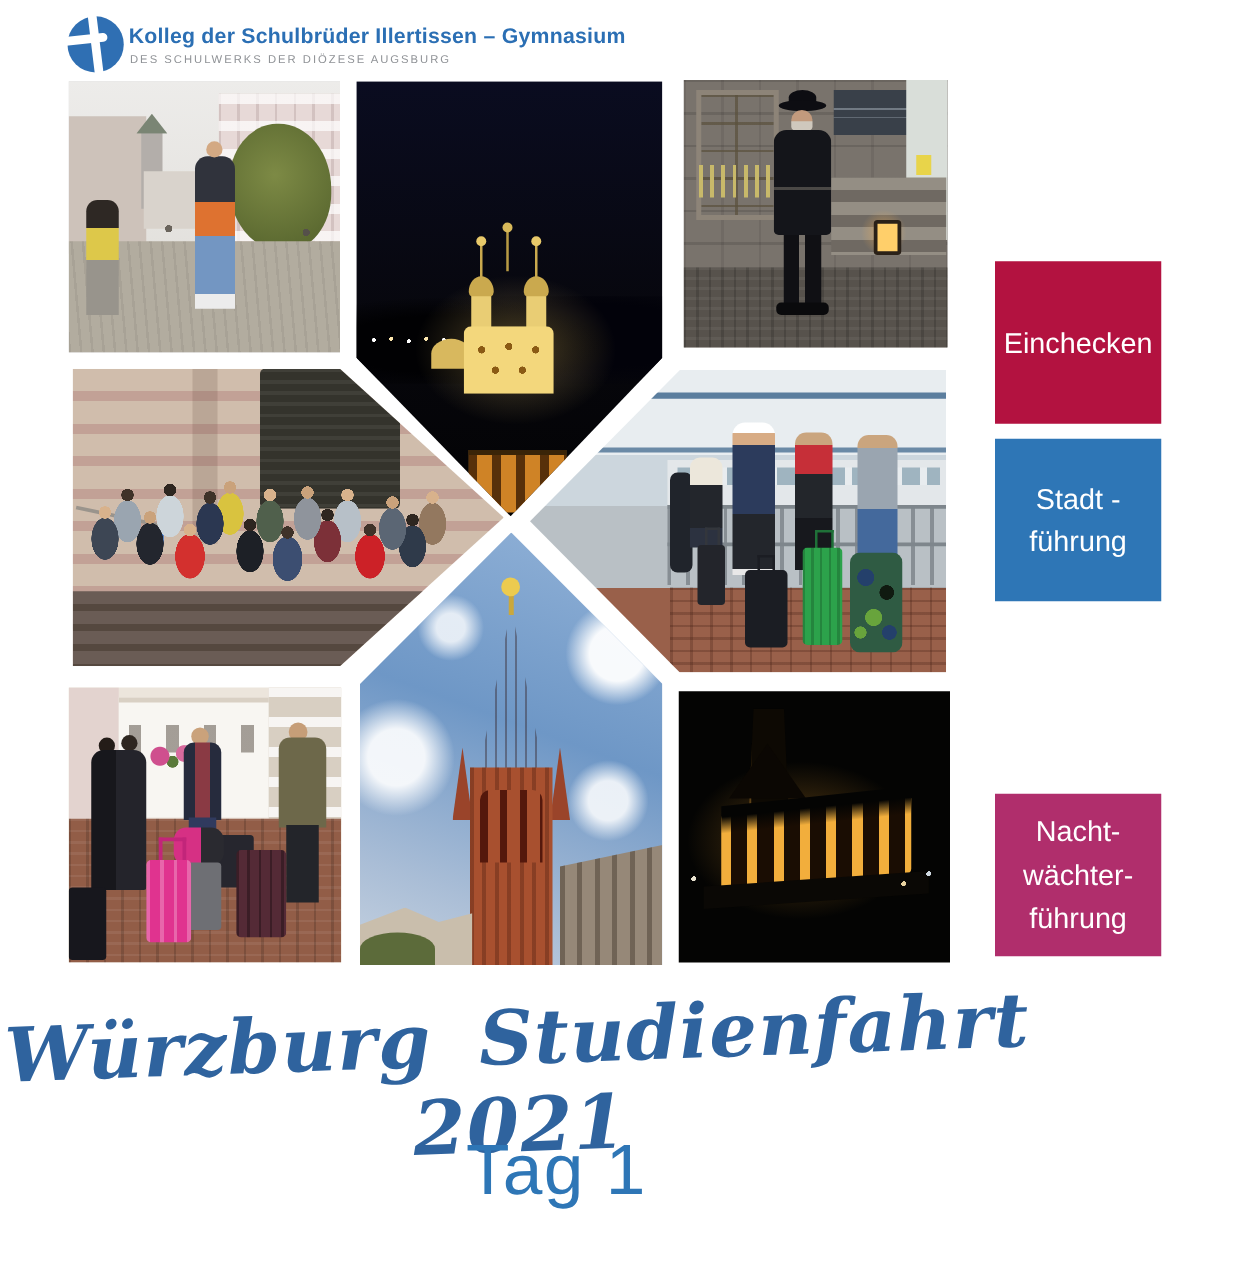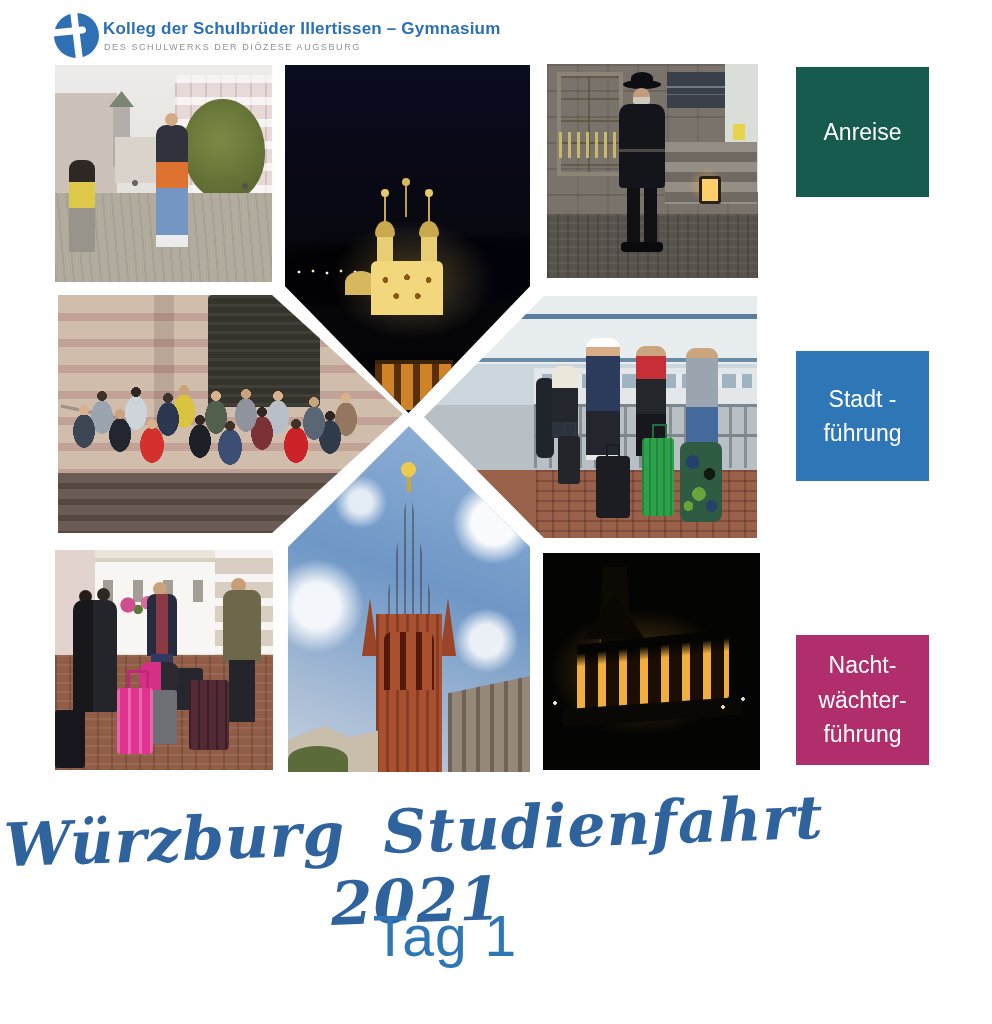--- a/index.html
+++ b/index.html
@@ -254,21 +254,21 @@
     <div class="abs" style="left:40px;top:42px;width:62px;height:44px;background:#0b0703;clip-path:polygon(50% 0,100% 100%,0 100%);"></div>
     <div class="abs" style="left:34px;top:90px;width:152px;height:64px;border-radius:4px;transform:skewY(-6deg);background:repeating-linear-gradient(90deg,#f2ae3c 0 8px,#1a0d03 8px 21px);"></div>
     <div class="abs" style="left:34px;top:84px;width:152px;height:22px;transform:skewY(-6deg);background:linear-gradient(180deg,#040403 0 40%,rgba(4,4,3,.5) 70%,transparent);"></div>
     <div class="abs" style="left:20px;top:150px;width:180px;height:18px;transform:skewY(-4deg);background:#0a0805;"></div>
     <div class="abs" style="left:0;top:140px;width:217px;height:20px;background:
          radial-gradient(circle 2px at 12px 10px,#e8e2d0 95%,transparent),
          radial-gradient(circle 2px at 200px 6px,#cfd8e0 95%,transparent),
          radial-gradient(circle 2px at 180px 14px,#e8d2a0 95%,transparent);"></div>
   </div>
 
-  <div class="tile" style="top: 67px; background-color: rgb(23, 90, 78);">Anreise</div>
+  <div class="tile" style="top: 209px; background-color: rgb(179, 18, 64);">Einchecken</div>
   <div class="tile" style="top: 351px; background-color: rgb(46, 118, 182);">Stadt -
 führung</div>
   <div class="tile" style="top: 635px; background-color: rgb(176, 46, 108);">Nacht-
 wächter-
 führung</div>
 
   <div class="trip-title" style="color: rgb(47, 99, 158);">Würzburg Studienfahrt 2021</div>
   <div class="day-label" style="color: rgb(46, 118, 182); margin-left: 17px;">Tag 1</div>
 
 </div>

